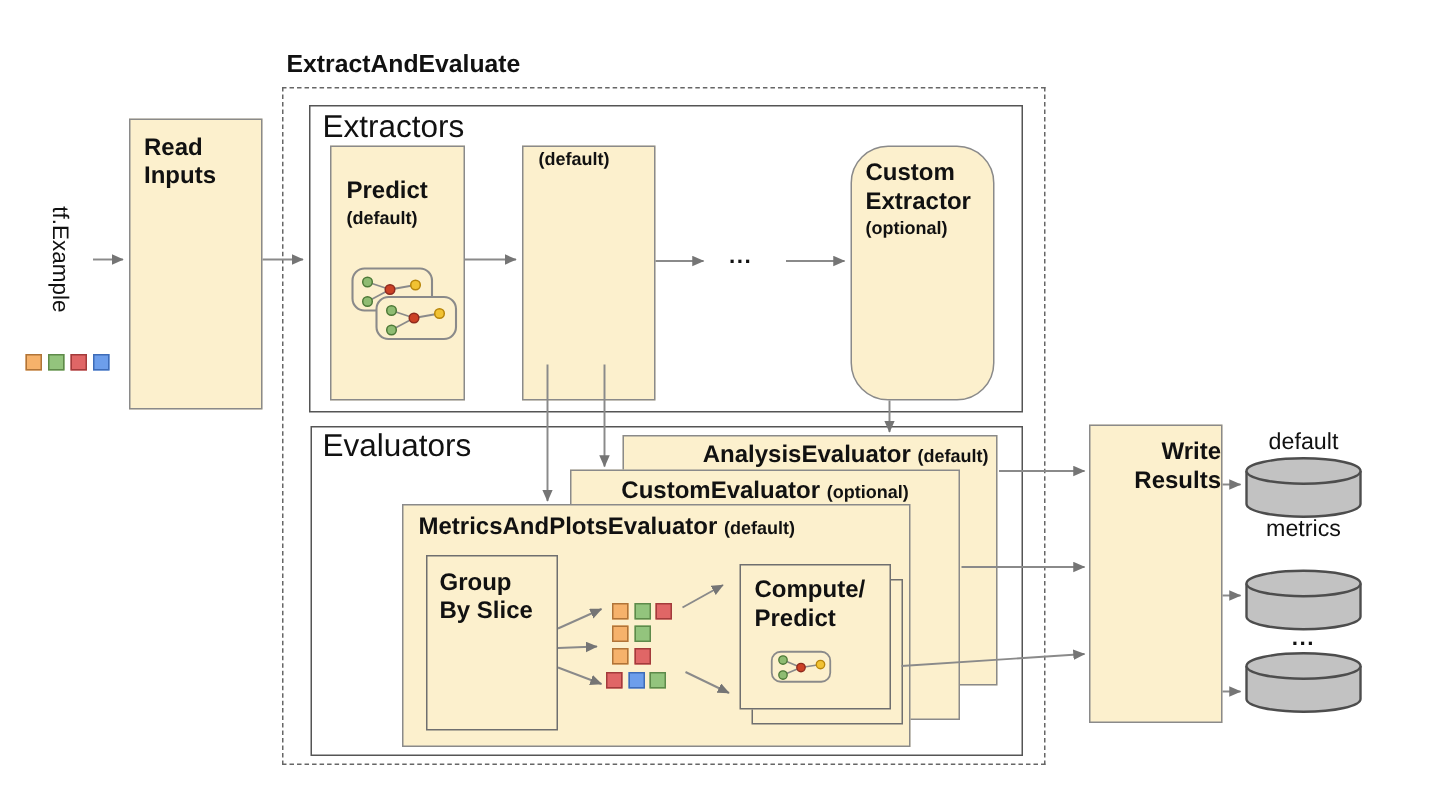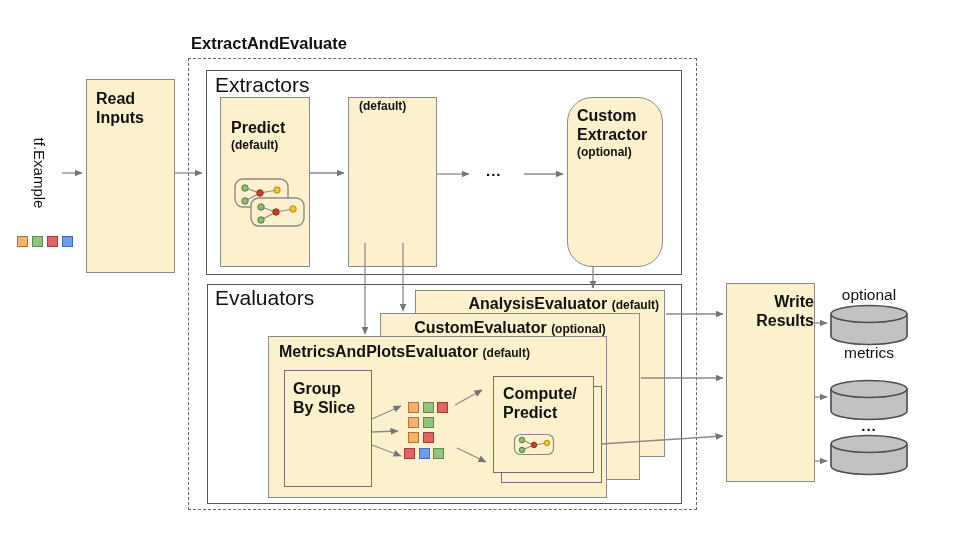--- a/index.html
+++ b/index.html
@@ -143,21 +143,21 @@
       <circle cx="21" cy="12" r="2.8" fill="#CC4125" stroke="#8F2A1E" stroke-width="0.9"></circle>
       <circle cx="34" cy="10" r="2.8" fill="#F1C232" stroke="#B8860B" stroke-width="0.9"></circle>
     </svg>
   </div>
 
   <div class="ybox" style="left:726px;top:283px;width:89px;height:199px;text-align:right;">
     <div class="lbl ml" style="margin:8px 0 0 9px;">Write
 Results</div>
   </div>
 
-  <div class="outlabel abs" style="left:830px;top:286px;width:78px;text-align:center;">optional</div>
+  <div class="outlabel abs" style="left:830px;top:286px;width:78px;text-align:center;">default</div>
   <div class="abs" style="left:830px;top:304px;">
     <svg width="78" height="43" viewBox="0 0 78 43">
       <path d="M1 10 L1 32 A38 8.5 0 0 0 77 32 L77 10" fill="#C2C2C2" stroke="#4d4d4d" stroke-width="1.6"></path>
       <ellipse cx="39" cy="10" rx="38" ry="8.5" fill="#C2C2C2" stroke="#4d4d4d" stroke-width="1.6"></ellipse>
     </svg>
   </div>
 
   <div class="outlabel abs" style="left:830px;top:344px;width:78px;text-align:center;">metrics</div>
   <div class="abs" style="left:830px;top:379px;">
     <svg width="78" height="43" viewBox="0 0 78 43">

